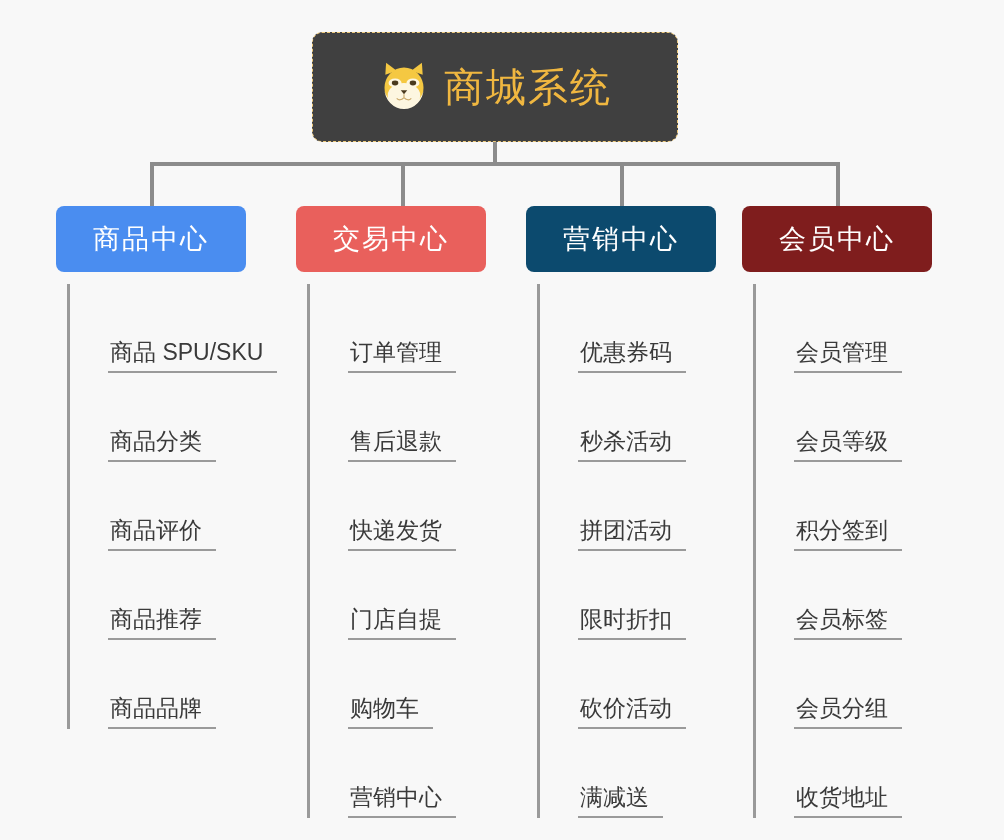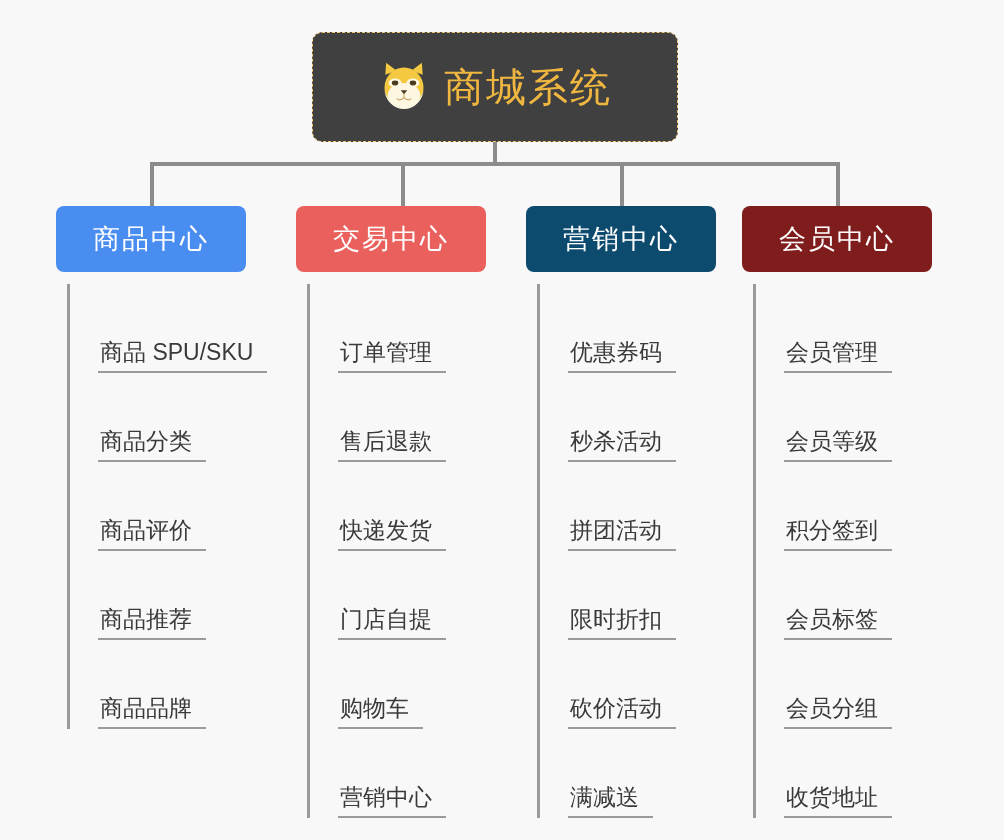--- a/index.html
+++ b/index.html
@@ -96,21 +96,21 @@
     margin-top: 12px;
     margin-left: 11px;
     padding-left: 0;
     border-left: 3px solid #9a9a9a;
   }
   .leaf {
     position: relative;
     height: 89px;
     display: flex;
     align-items: flex-end;
-    padding-left: 28px;
+    padding-left: 38px;
   }
   .leaf-text {
     display: inline-block;
     font-size: 23px;
     color: #3a3a3a;
     line-height: 1.1;
     padding: 0 14px 6px 2px;
     border-bottom: 2px solid #9a9a9a;
     white-space: nowrap;
   }

